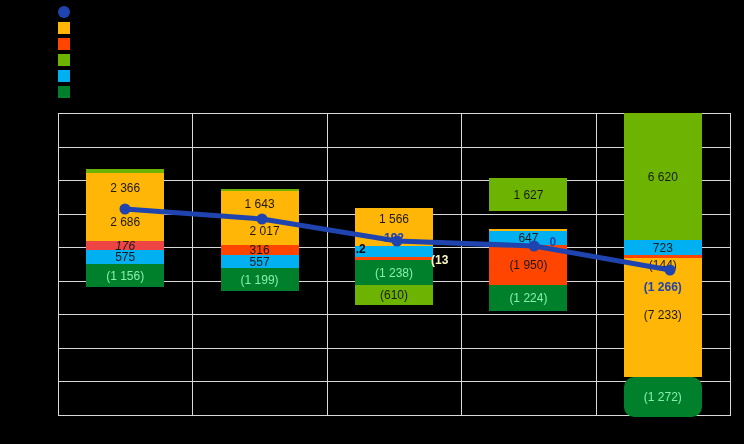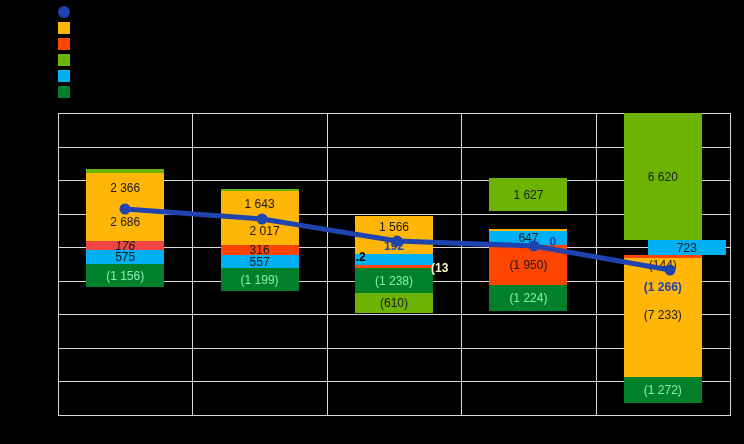--- a/index.html
+++ b/index.html
@@ -101,21 +101,21 @@
         <div class="bar" style="left: 162.6px; top: 0px; bottom: auto; width: 78px; height: 303px;">
           <div class="seg lbl-hidden" style="background: rgb(108, 179, 2); top: 76px; height: 2px;"></div>
           <div class="seg lbl-dark" style="background: rgb(255, 182, 6); top: 78px; height: 26px;">1 643</div>
           <div class="seg lbl-dark" style="background: rgb(255, 182, 6); top: 104px; height: 28px; padding-left: 10px;">2 017</div>
           <div class="seg lbl-dark" style="background: rgb(255, 69, 0); top: 132px; height: 10px;">316</div>
           <div class="seg lbl-dark" style="background: rgb(0, 176, 240); top: 142px; height: 13px;">557</div>
           <div class="seg lbl-white" style="background: rgb(0, 128, 43); top: 155px; height: 23px;">(1 199)</div>
           <div class="seg lbl-hidden" style="background: transparent; top: 178px; height: 13px;">(610)</div>
           <div class="seg lbl-hidden" style="top: 62px; height: 13px; background: transparent;"></div>
         </div>
-        <div class="bar" style="left: 297px; top: 0px; bottom: auto; width: 78px; height: 303px; margin-top: 8px;">
+        <div class="bar" style="left: 297px; top: 0px; bottom: auto; width: 78px; height: 303px;">
           <div class="seg lbl-dark" style="background: rgb(255, 182, 6); top: 95px; height: 22px;">1 566</div>
           <div class="seg lbl-blue" style="background: rgb(255, 182, 6); top: 117px; height: 16px;">192</div>
           <div class="seg lbl-hidden" style="background: rgb(0, 176, 240); top: 133px; height: 11px;"></div>
           <div class="seg lbl-hidden" style="background: rgb(255, 69, 0); top: 144px; height: 3px;"></div>
           <div class="seg lbl-white" style="background: rgb(0, 128, 43); top: 147px; height: 25px;">(1 238)</div>
           <div class="seg lbl-dark" style="background: rgb(108, 179, 2); top: 172px; height: 20px;">(610)</div>
           <div class="seg lbl-hidden" style="top: 82px; height: 13px; background: transparent;"></div>
           <div class="ptlabel lbl-hidden" style="color: rgb(0, 0, 0); left: -6px; top: 129px;">...2</div>
           <div class="ptlabel lbl-hidden" style="color: #fef9c3; left: 76px; top: 140px;">(13</div>
         </div>
@@ -123,27 +123,27 @@
           <div class="seg lbl-dark" style="background: rgb(108, 179, 2); top: 65px; height: 33px;">1 627</div>
           <div class="seg lbl-dark" style="background: rgb(255, 182, 6); top: 116px; height: 20px;">900</div>
           <div class="seg lbl-dark" style="background: rgb(0, 176, 240); top: 118px; height: 14px;">647</div>
           <div class="seg lbl-dark" style="background: rgb(255, 69, 0); top: 132px; height: 40px;">(1 950)</div>
           <div class="seg lbl-white" style="background: rgb(0, 128, 43); top: 172px; height: 26px;">(1 224)</div>
           <div class="seg lbl-hidden" style="top: 52px; height: 13px; background: transparent;"></div>
           <div class="ptlabel lbl-blue" style="left: 60px; top: 122px;">0</div>
         </div>
         <div class="bar" style="left: 565.8px; top: 0px; bottom: auto; width: 78px; height: 303px;">
           <div class="seg lbl-dark" style="background: rgb(108, 179, 2); top: 0px; height: 127px;">6 620</div>
-          <div class="seg lbl-dark" style="background: rgb(0, 176, 240); top: 127px; height: 15px; margin-left: 24px;">723</div>
+          <div class="seg lbl-dark" style="background: rgb(0, 176, 240); top: 127px; height: 15px;">723</div>
           <div class="seg lbl-hidden" style="background: rgb(255, 69, 0); top: 142px; height: 3px;"></div>
           <div class="seg lbl-dark" style="background: rgb(255, 182, 6); top: 145px; height: 14px;">(144)</div>
           <div class="seg lbl-blue" style="background: rgb(255, 182, 6); top: 159px; height: 30px;">(1 266)</div>
           <div class="seg lbl-dark" style="background: rgb(255, 182, 6); top: 189px; height: 26px;">(7 233)</div>
           <div class="seg lbl-hidden" style="background: rgb(255, 182, 6); top: 215px; height: 49px;"></div>
-          <div class="seg lbl-white" style="background: rgb(0, 128, 43); top: 264px; height: 26px;">(1 272)</div>
+          <div class="seg lbl-white" style="background: rgb(0, 128, 43); top: 264px; height: 40px; border-radius: 10px;">(1 272)</div>
           <div class="seg lbl-hidden" style="top: -12px; height: 13px; background: transparent;"></div>
         </div>
       </div>
     <svg class="line-layer" viewBox="0 0 673 303" preserveAspectRatio="none" id="lineLayer">
         <polyline points="67,96 204,106 339,128 476,133 612,157" fill="none" stroke="#1f44b0" stroke-width="5" stroke-linejoin="round" stroke-linecap="round"></polyline>
         <line x1="612" y1="157" x2="612" y2="157"></line>
         <circle cx="67" cy="96" r="5.5" fill="#1f44b0"></circle>
         <circle cx="204" cy="106" r="5.5" fill="#1f44b0"></circle>
         <circle cx="339" cy="128" r="5.5" fill="#1f44b0"></circle>
         <circle cx="476" cy="133" r="5.5" fill="#1f44b0"></circle>

